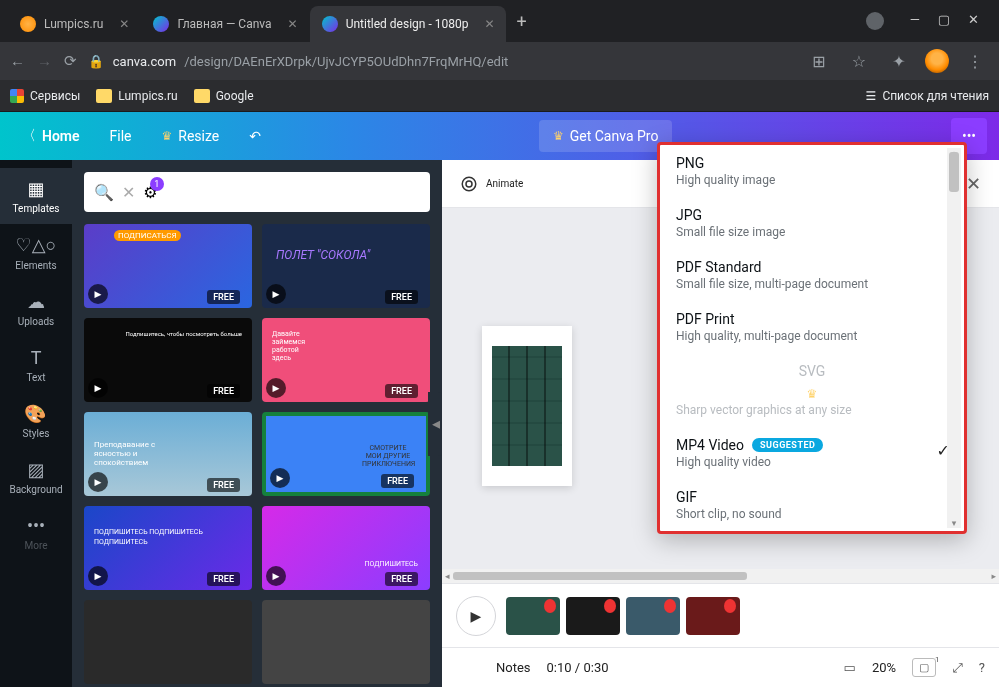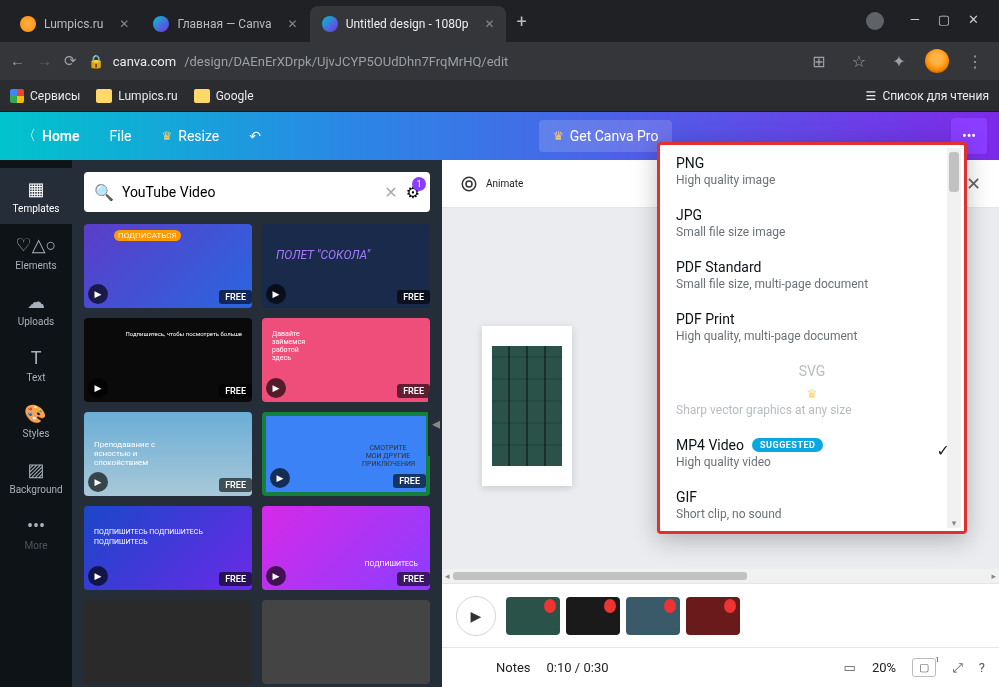--- a/index.html
+++ b/index.html
@@ -50,21 +50,21 @@
 
 .sidepanel { width: 370px; background: #252e38; padding: 12px; overflow: hidden; position:relative;}
 .searchbar { background: #fff; border-radius: 4px; height: 40px; display: flex; align-items: center; padding: 0 10px; gap: 8px; }
 .searchbar input { border: none; outline: none; flex: 1; font-size: 14px; }
 .searchbar .clr { color: #aaa; cursor: pointer; }
 .filter-badge { position: relative; }
 .filter-badge::after { content:"1"; position:absolute; top:-6px; right:-6px; background:#8b3dff; color:#fff; font-size:9px; width:14px; height:14px; border-radius:50%; display:flex; align-items:center; justify-content:center;}
 
 .template-grid { display: grid; grid-template-columns: 1fr 1fr; gap: 10px; margin-top: 12px; }
 .tcard { position: relative; height: 84px; border-radius: 4px; overflow: hidden; cursor: pointer; }
-.tcard .free { position: absolute; right: 0; bottom: 4px; background: rgba(0,0,0,0.6); color: #fff; font-size: 9px; padding: 2px 6px; border-radius: 3px; font-weight: 600;}
+.tcard .free { position: absolute; right: 12px; bottom: 4px; background: rgba(0,0,0,0.6); color: #fff; font-size: 9px; padding: 2px 6px; border-radius: 3px; font-weight: 600;}
 .tcard .play { position: absolute; left: 4px; bottom: 4px; width: 20px; height: 20px; background: rgba(0,0,0,0.65); border-radius: 50%; display: flex; align-items: center; justify-content: center; color: #fff; font-size: 9px; }
 .t1 { background: linear-gradient(135deg,#5b3dc8,#2a66e0); }
 .t2 { background: #1a2a4a; }
 .t3 { background: #0a0a0a; }
 .t4 { background: #f04e7a; }
 .t5 { background: linear-gradient(#6baed6,#a8c8d8); }
 .t6 { background: #3b82f6; border: 4px solid #15803d;}
 .t7 { background: linear-gradient(135deg,#1a47c8,#6a2ae8); }
 .t8 { background: linear-gradient(135deg,#d62ae8,#8b3dff); }
 .tcard .txt { position:absolute; font-size:8px; color:#fff; padding:4px;}
@@ -235,21 +235,20 @@
       </div>
     <div class="rail-item">
         <span class="rail-ico">•••</span>
         <span style="opacity:.4">More</span>
       </div>
   </div>
 
   <div class="sidepanel">
     <div class="searchbar">
       <span>🔍</span>
-      <input value="YouTube Video" style="">
       <span class="clr">✕</span>
       <span class="filter-badge">⚙</span>
     </div>
     <div class="template-grid">
       <div class="tcard t1">
           <span class="txt" style="top:6px;left:30px;background:#ff9a00;padding:1px 4px;border-radius:6px">ПОДПИСАТЬСЯ</span>
           <span class="play">▶</span>
           <span class="free">FREE</span>
         </div>
       <div class="tcard t2">

